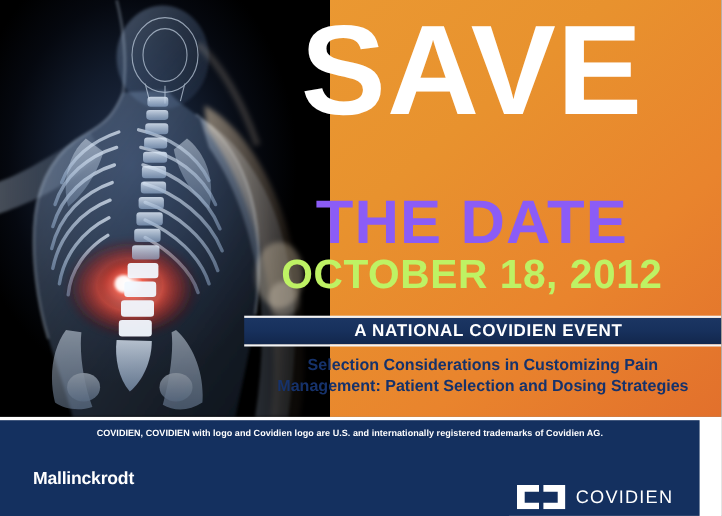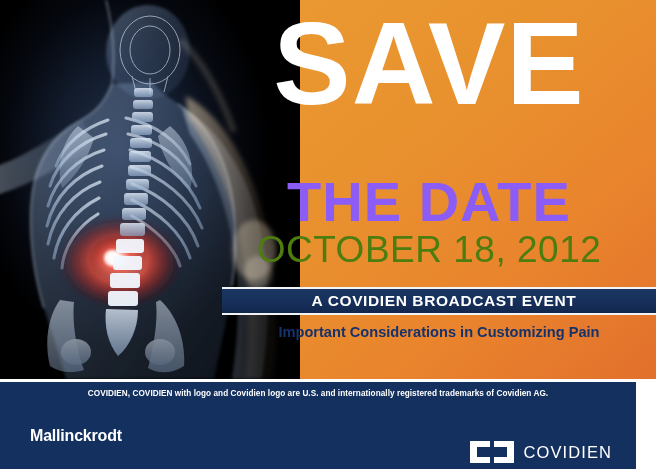--- a/index.html
+++ b/index.html
@@ -98,22 +98,22 @@
     font-size: 56px;
     line-height: 1;
     letter-spacing: 1px;
     margin-top: 22px;
   }
   .event-date {
     position: absolute;
     left: 0; right: 14px;
     top: 231px;
     text-align: center;
-    color: #4d7c0f;
-    font-weight: normal;
+    color: #bef264;
+    font-weight: bold;
     font-size: 37px;
     line-height: 1;
     letter-spacing: 0.5px;
   }
 
   
   .navy-band {
     position: absolute;
     left: 222px; top: 287px;
     width: 434px; height: 28px;
@@ -363,25 +363,26 @@
       </svg>
     </div>
 
     <div class="headline-wrap">
       <div class="save">SAVE</div>
       <div class="the-date">THE DATE</div>
       <div class="event-date">OCTOBER 18, 2012</div>
     </div>
 
     <div class="navy-band">
-      <span class="navy-band-label">A COVIDIEN BROADCAST EVENT</span>
+      <span class="navy-band-label">A NATIONAL COVIDIEN EVENT</span>
     </div>
 
     <div class="subtitle">
-      <div>Important Considerations in Customizing Pain</div>
+      <div>Selection Considerations in Customizing Pain</div>
+      <div>Management: Patient Selection and Dosing Strategies</div>
     </div>
 
   </div>
 
   <div class="divider"></div>
 
   <div class="footer">
 
     <div class="legal">
       <div>COVIDIEN, COVIDIEN with logo and Covidien logo are U.S. and internationally registered trademarks of Covidien AG.</div>

